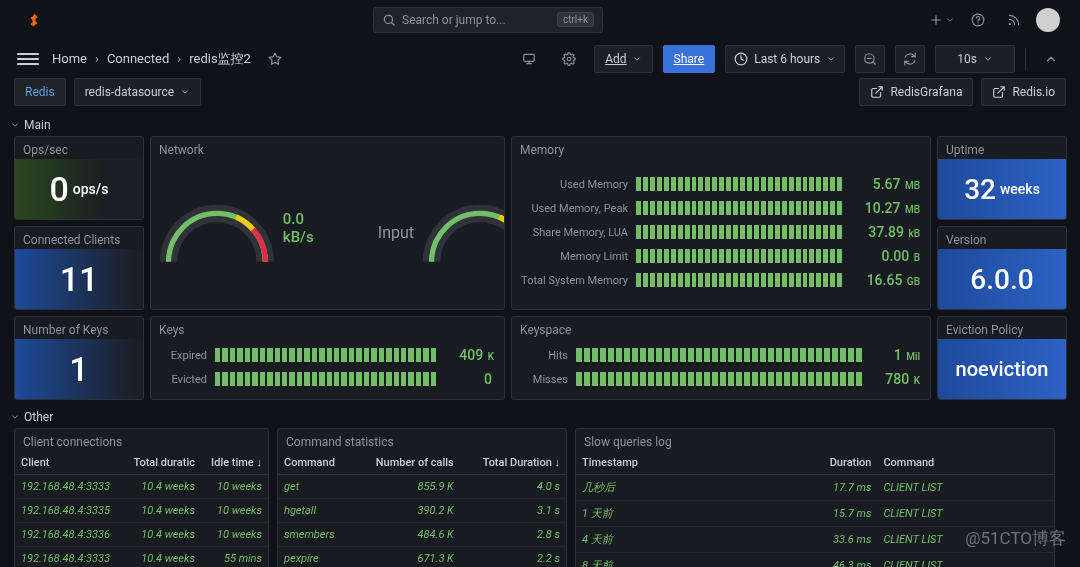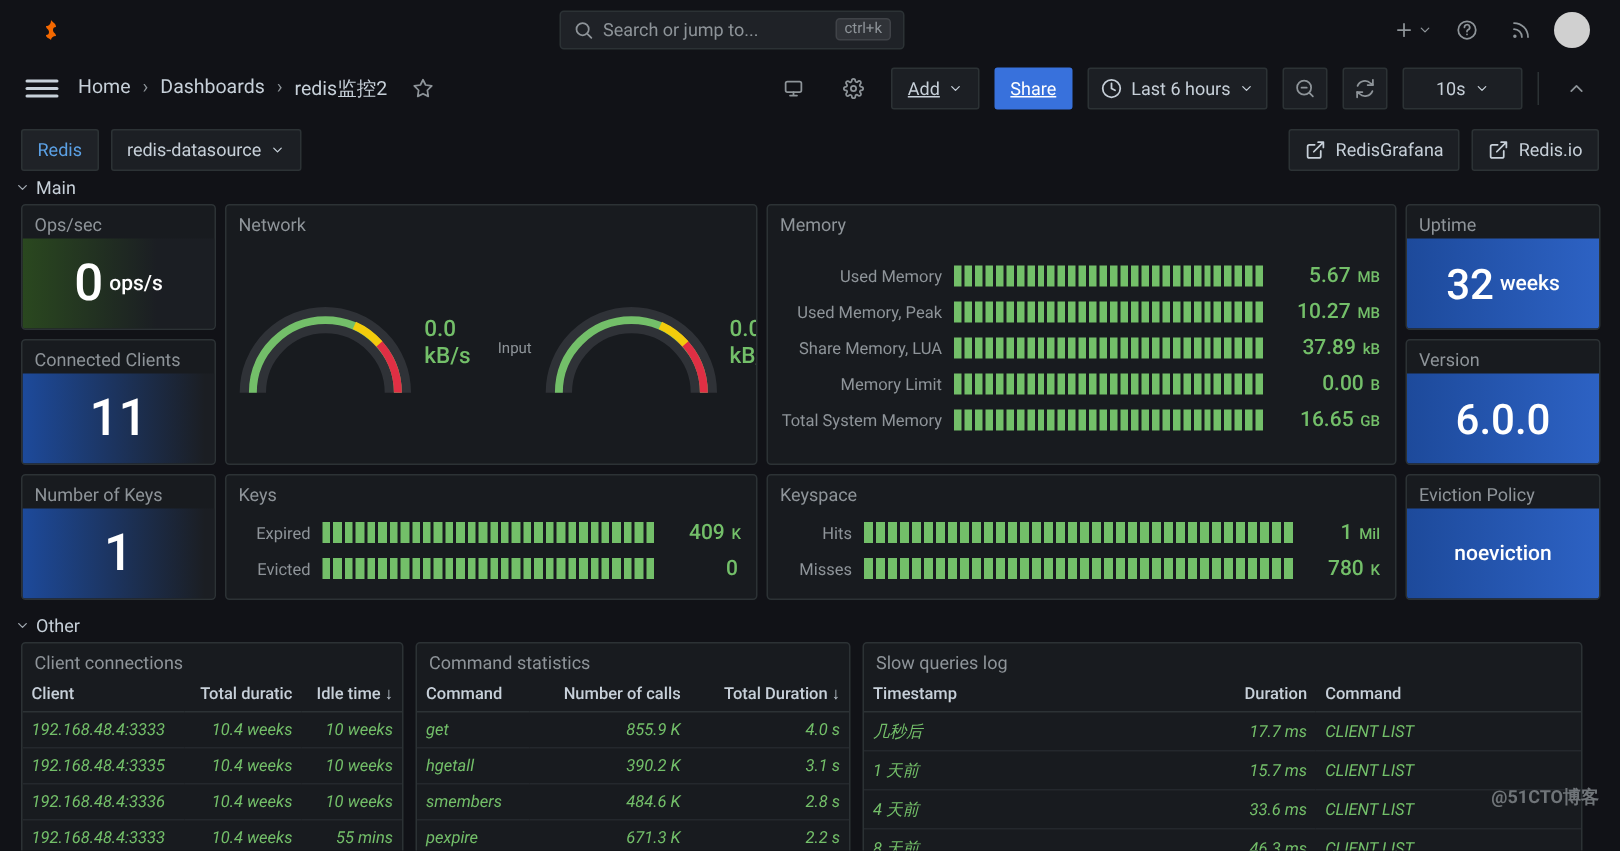--- a/index.html
+++ b/index.html
@@ -52,21 +52,21 @@
     background:var(--bg-panel-head); border:1px solid var(--border); border-radius:2px;
     color:var(--text); font-size:12px; cursor:pointer;text-decoration:underline;
   }
   .tb-btn.blue { background:var(--accent-btn); border-color:var(--accent-btn); color:#fff;}
   .tb-icon-btn { width:30px; height:28px; display:flex; align-items:center; justify-content:center; color:var(--text-soft); cursor:pointer; border:1px solid transparent; border-radius:2px; }
   .tb-icon-btn.box { border-color:var(--border); background:var(--bg-panel-head);}
   .time-picker { display:flex; align-items:center; gap:6px; height:28px; padding:0 8px; border:1px solid var(--border); background:var(--bg-panel-head); border-radius:2px;justify-content:space-between;}
   .menu-toggle { width:22px; display:flex; flex-direction:column; gap:3px; }
   .menu-toggle span { height:2px; background:var(--text); border-radius:1px;}
   
-  .var-row { height:36px; display:flex; align-items:flex-end; padding:0 14px; gap:8px;}
+  .var-row { height:36px; display:flex; align-items:flex-start; padding:0 14px; gap:8px;}
   .var-label {
     background:var(--bg-panel); border:1px solid var(--border); border-radius:2px;
     height:28px; padding:0 10px; display:flex; align-items:center; color:#5ba0e4;
   }
   .var-select {
     background:var(--bg-panel-head); border:1px solid var(--border); border-radius:2px;
     height:28px; padding:0 10px; display:flex; align-items:center; gap:6px; color:var(--text);
   }
   .link-btn {
     background:var(--bg-panel-head); border:1px solid var(--border); border-radius:2px;
@@ -94,21 +94,21 @@
     font-weight:500; color:#fff;
   }
   .stat .big { font-size:34px; }
   .stat .unit { font-size:14px; margin-left:4px; }
   .gradient-green { background: linear-gradient(90deg,#2a481f,#1b1e23 70%); }
   .gradient-blue  { background: linear-gradient(90deg,#1d4a9b,#1b1e23 95%); }
   .gradient-blue-full { background: linear-gradient(90deg,#1d4a9b,#2d62c4); }
   
   .gauges { flex:1; display:flex; align-items:center; justify-content:space-around; padding-bottom:6px; }
   .gauge-wrap { display:flex; flex-direction:row; align-items:center; }
-  .gauge-label { font-size:10px; color:var(--text-soft); margin-top:2px; }
+  .gauge-label { font-size:16px; color:var(--text-soft); margin-top:2px;margin-left:46px; }
   .gauge-value { color:var(--green); font-size:15px; font-weight:500; margin-top:-6px;}
   
   .bar-list { flex:1; display:flex; flex-direction:column; justify-content:center; gap:6px; padding:4px 10px 8px 6px;}
   .bar-row { display:flex; align-items:center; gap:8px; height:18px; }
   .bar-row .lbl { width:110px; text-align:right; color:var(--text-soft); font-size:11px;}
   .bar-row .bars { flex:1; display:flex; gap:2px; align-items:center; height:14px;}
   .bar-row .bars span { flex:1; background:var(--green); height:100%;}
   .bar-row .val { width:70px; text-align:right; color:var(--green); font-size:14px; font-weight:500;}
   .bar-row .val .u { font-size:10px; color:var(--green); margin-left:2px;}
   .keys-panel .bar-row .lbl { width:50px; }
@@ -117,21 +117,21 @@
   .grid-other {
     display:grid; grid-template-columns: 255px 290px 480px; gap:8px;
     padding:0 14px;
   }
   .table-panel table { width:100%; border-collapse:collapse; font-size:11px; }
   .table-panel th { text-align:left; color:var(--text); font-weight:500; padding:5px 6px; border-bottom:1px solid var(--border);}
   .table-panel th.r, .table-panel td.r { text-align:right; }
   .table-panel td { padding:5px 6px; border-bottom:1px solid #24282d;}
   .table-panel td.g { color:var(--green);font-style:italic; }
   
-  .watermark { position:absolute; right:14px; bottom:27px; color:#6f7478; font-size:12px;font-weight:bold;}
+  .watermark { position:absolute; right:14px; bottom:17px; color:#6f7478; font-size:17px;}
   svg.icon { width:14px; height:14px; fill:none; stroke:currentColor; stroke-width:2; stroke-linecap:round; stroke-linejoin:round; }
 </style>
 </head>
 <body>
 
 <div class="topbar">
   <div class="top-icon">
     <svg class="logo" viewBox="0 0 24 24">
         <path d="M12 2c2 3 5 3 5 7-2 0-3 1-3 3 0 3 3 3 3 6-3 0-5 2-5 4-2-2-5-2-5-5 2 0 3-1 3-3 0-3-3-3-3-6 3 0 5-2 5-6z" fill="#f46800" stroke="none"></path>
       </svg>
@@ -174,21 +174,21 @@
   <div class="top-icon">
     <div class="menu-toggle">
         <span></span>
         <span></span>
         <span></span>
       </div>
   </div>
   <div class="breadcrumb">
     <a>Home</a>
     <span class="sep">›</span>
-    <a>Dashboards</a>
+    <a>Connected</a>
     <span class="sep">›</span>
     <span>redis监控2</span>
   </div>
   <div class="top-icon">
     <svg class="icon" viewBox="0 0 24 24">
         <path d="m12 2 3 6 7 1-5 5 1 7-6-3-6 3 1-7-5-5 7-1z"></path>
       </svg>
   </div>
   <div class="spacer"></div>
   <div class="tb-icon-btn">
@@ -693,21 +693,21 @@
             <span></span>
           </div>
       <div class="val">780<span class="u"> K</span></div>
     </div>
       </div>
   </div>
 
   <div class="panel">
     <div class="panel-title">Eviction Policy</div>
     <div class="stat gradient-blue-full">
-      <span style="font-size:14px">noeviction</span>
+      <span style="font-size:20px">noeviction</span>
     </div>
   </div>
 </div>
 
 <div class="section-head" style="margin-top:6px">
   <svg class="icon" style="width:10px;height:10px" viewBox="0 0 24 24">
       <path d="m6 9 6 6 6-6"></path>
     </svg>
   <span>Other</span>
 </div>

